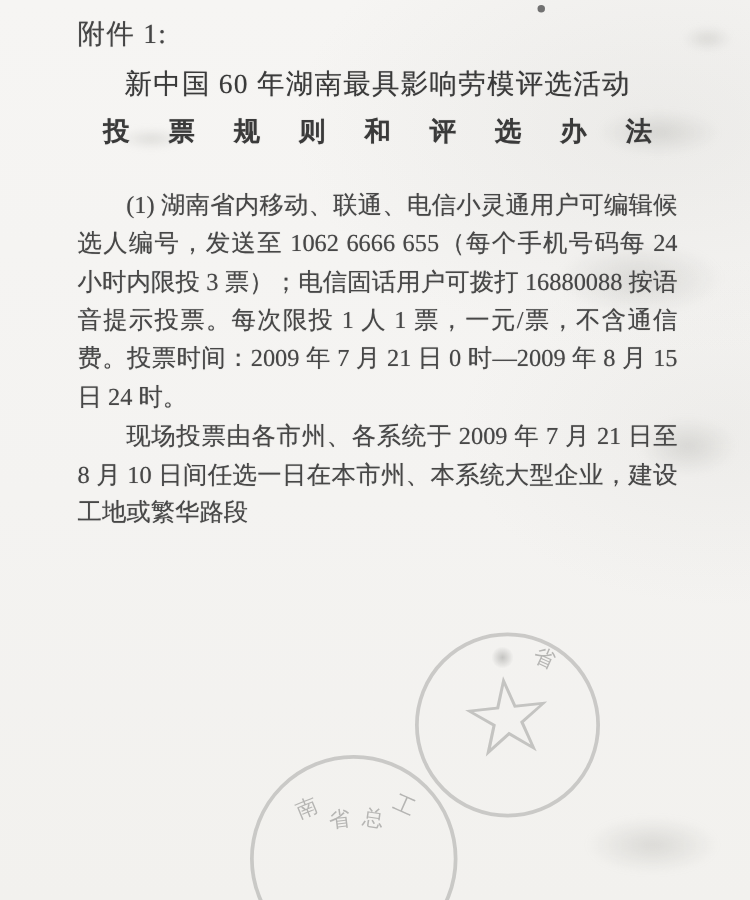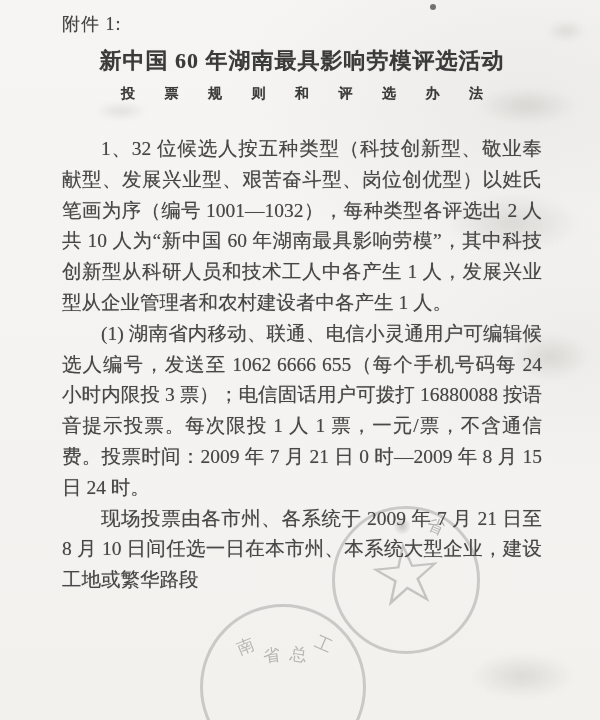--- a/index.html
+++ b/index.html
@@ -60,28 +60,28 @@
   .seal-lower .a0 { left: 34px; top: 28px; transform: rotate(-22deg); }
   .seal-lower .a1 { left: 60px; top: 37px; transform: rotate(-7deg);  }
   .seal-lower .a2 { left: 87px; top: 36px; transform: rotate(8deg);   }
   .seal-lower .a3 { left: 112px; top: 26px; transform: rotate(24deg); }
 
   
   .doc {
     position: absolute; left: 62px; top: 12px; width: 480px;
     text-shadow: 0 0 0.7px rgba(70,70,70,0.55);
   }
-  .attachment { font-size: 18px; letter-spacing: 1px; }
+  .attachment { font-size: 22px; letter-spacing: 1px; }
   .title1 {
     margin-top: 10px; text-align: center;
-    font-size: 22px; font-weight: bold; color: #3a3a3a; letter-spacing: 1px;
+    font-size: 22px; font-weight: normal; color: #3a3a3a; letter-spacing: 1px;
   }
   .title2 {
     margin-top: 9px; text-align: center;
-    font-size: 14px; font-weight: bold; color: #3a3a3a;
+    font-size: 21px; font-weight: bold; color: #3a3a3a;
     letter-spacing: 13px; text-indent: 13px;
   }
   .body-text { margin-top: 31px; }
   .body-text p {
     margin: 0; font-size: 19.5px; line-height: 30.8px;
     text-indent: 2em; text-align: justify; text-justify: inter-ideograph;
     color: #474747;
   }
 </style>
 </head>
@@ -108,19 +108,18 @@
     <span class="seal-char a2">总</span>
     <span class="seal-char a3">工</span>
   </div>
 
   <div class="doc">
     <div class="attachment">附件 1:</div>
     <div class="title1">新中国 60 年湖南最具影响劳模评选活动</div>
     <div class="title2">投 票 规 则 和 评 选 办 法</div>
 
     <div class="body-text">
-      <p>1、32 位候选人按五种类型（科技创新型、敬业奉献型、发展兴业型、艰苦奋斗型、岗位创优型）以姓氏笔画为序（编号 1001—1032），每种类型各评选出 2 人共 10 人为“新中国 60 年湖南最具影响劳模”，其中科技创新型从科研人员和技术工人中各产生 1 人，发展兴业型从企业管理者和农村建设者中各产生 1 人。</p>
       <p>(1) 湖南省内移动、联通、电信小灵通用户可编辑候选人编号，发送至 1062 6666 655（每个手机号码每 24 小时内限投 3 票）；电信固话用户可拨打 16880088 按语音提示投票。每次限投 1 人 1 票，一元/票，不含通信费。投票时间：2009 年 7 月 21 日 0 时—2009 年 8 月 15 日 24 时。</p>
       <p>现场投票由各市州、各系统于 2009 年 7 月 21 日至 8 月 10 日间任选一日在本市州、本系统大型企业，建设工地或繁华路段</p>
     </div>
   </div>
 
 </div>
 
 </body></html>

